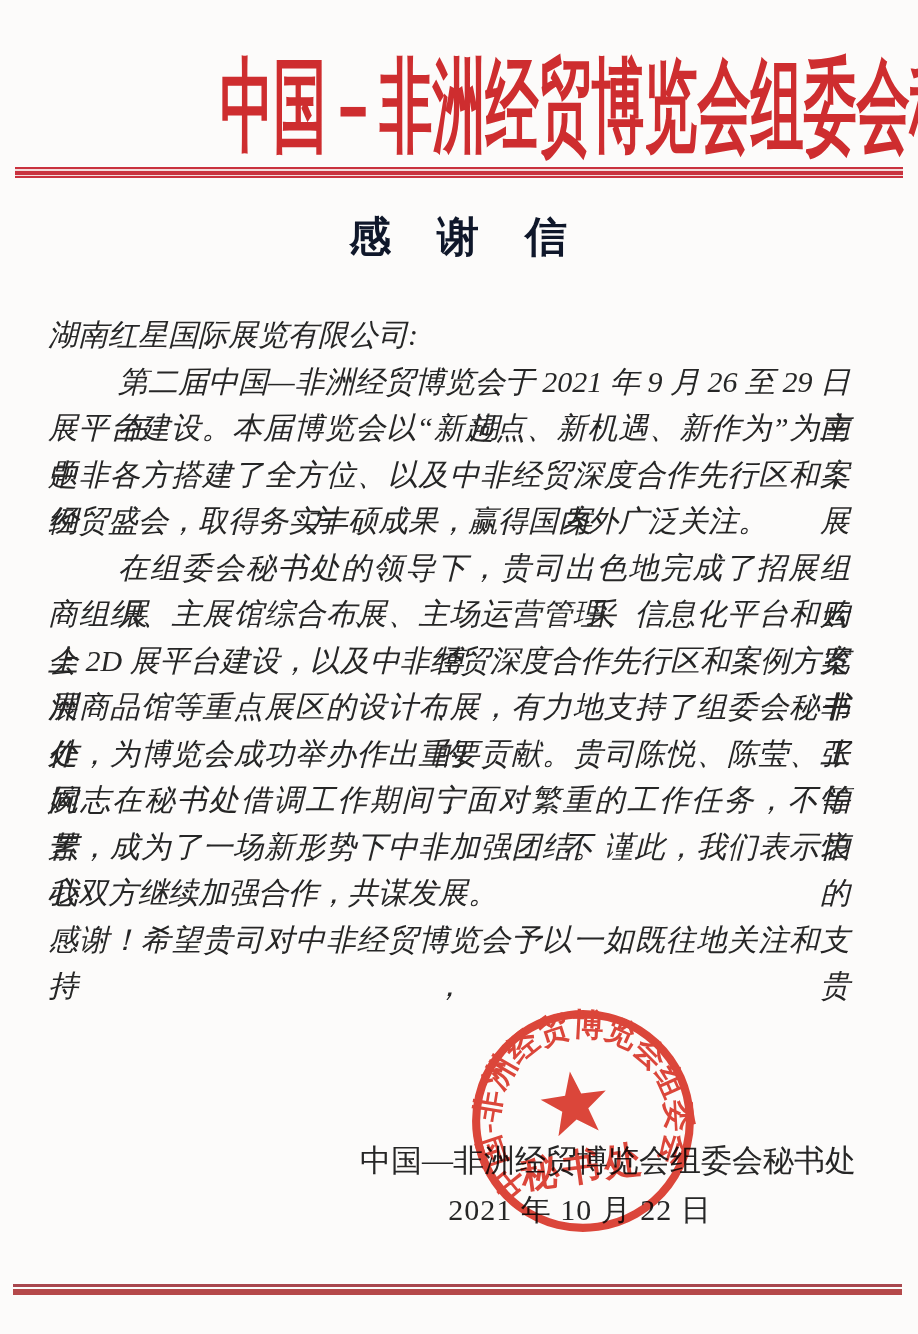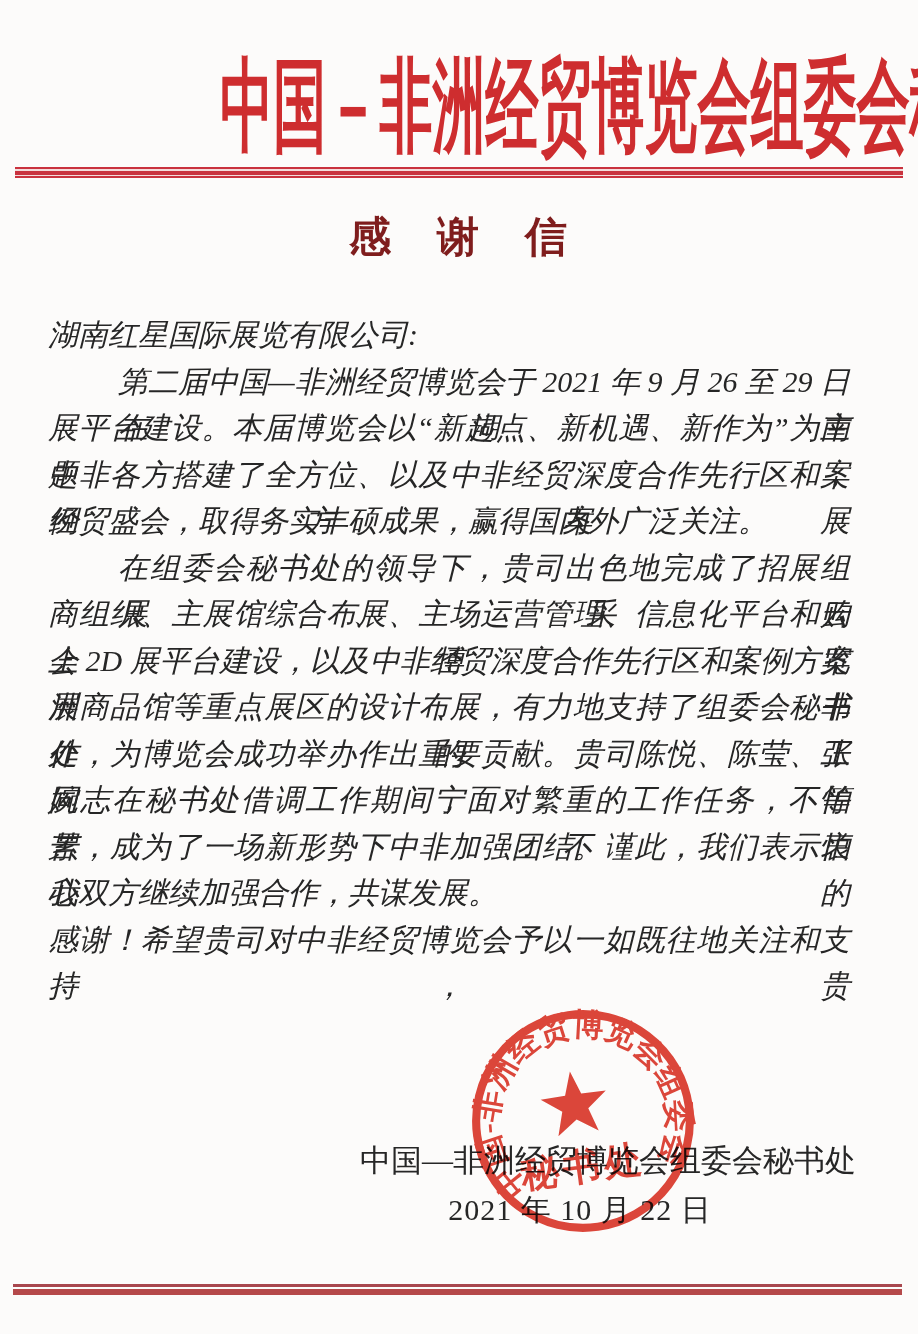--- a/index.html
+++ b/index.html
@@ -33,21 +33,21 @@
     background:
       linear-gradient(to bottom,
         var(--rule-red) 0 2px, #f3dcdc 2px 3.5px,
         var(--rule-red) 3.5px 7.5px, #f3dcdc 7.5px 9px,
         var(--rule-red) 9px 11px);
   }
   
   .letter-title{
     position:absolute;top:205px;left:0;width:918px;height:64px;
     line-height:64px;text-align:center;
-    font-size:42px;font-weight:bold;color:#7f1d1d;
+    font-size:42px;font-weight:bold;color:#0f172a;
     letter-spacing:2px;
   }
   
   .body-text{
     position:absolute;left:48px;top:312px;width:802px;
     font-size:30px;
   }
   .ln{
     height:46.5px;line-height:46.5px;
     white-space:nowrap;

